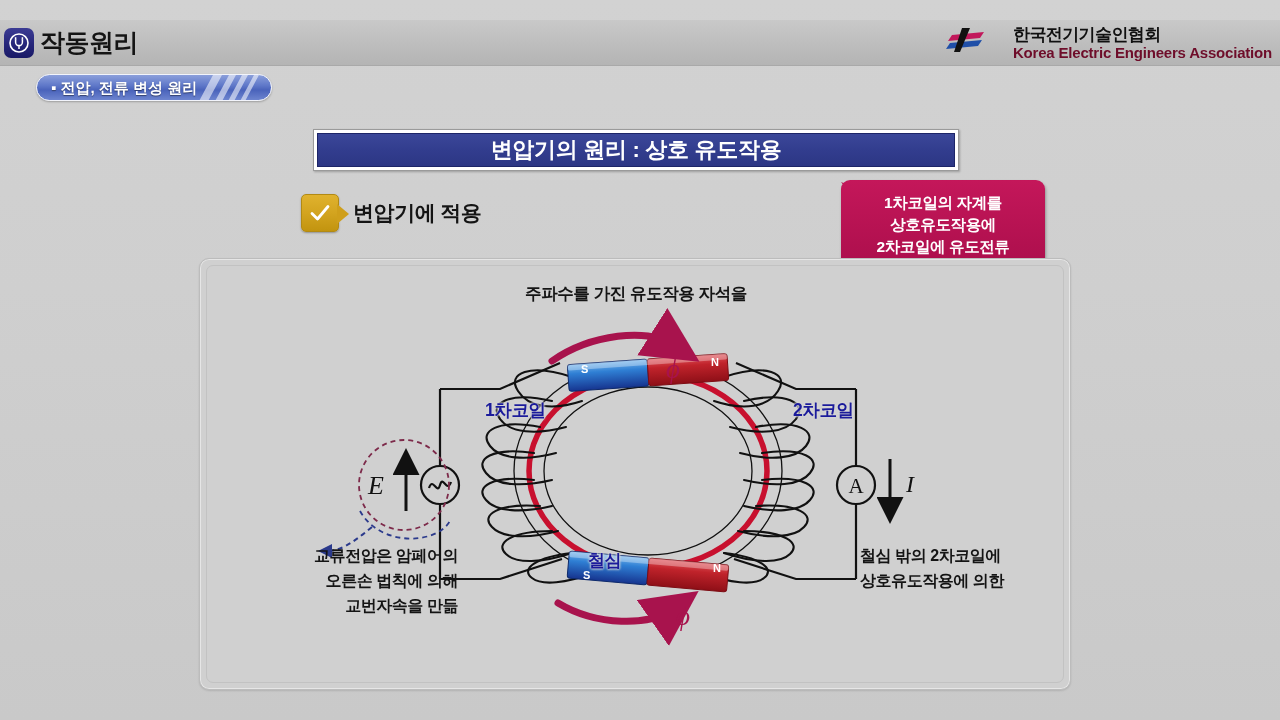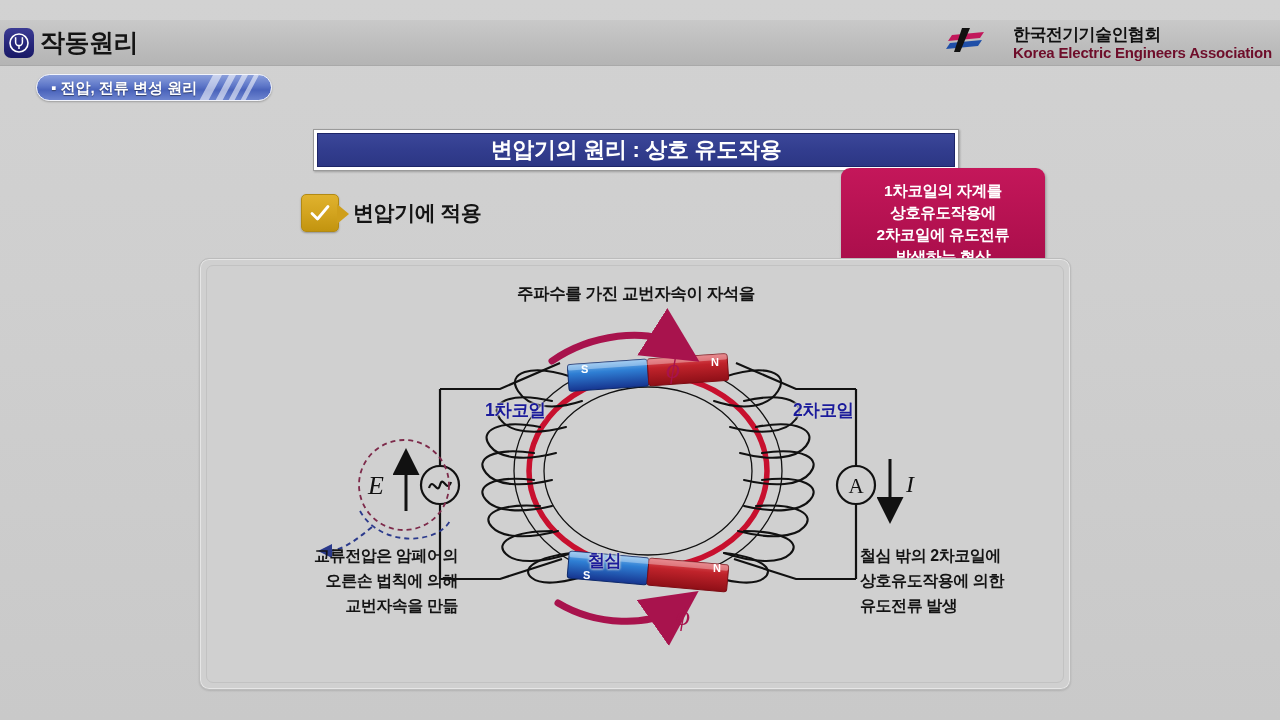--- a/index.html
+++ b/index.html
@@ -85,21 +85,21 @@
   }
   #check-badge:after {
     content: ""; position: absolute; right: -11px; top: 9px;
     border-top: 10px solid transparent; border-bottom: 10px solid transparent;
     border-left: 12px solid #cf9f1b;
   }
   #check-label { font-size: 21px; font-weight: bold; color: #141414; letter-spacing: -0.4px; }
 
   
   #callout {
-    position: absolute; left: 841px; top: 168px; width: 204px; height: 112px;
+    position: absolute; left: 841px; top: 180px; width: 204px; height: 112px;
     background: linear-gradient(180deg,#c4175a 0%,#b31150 55%,#a50d49 100%);
     border-radius: 9px;
     box-shadow: 1px 2px 3px rgba(0,0,0,.3);
     display: flex; flex-direction: column; align-items: center; justify-content: center;
   }
   #callout .ln {
     font-size: 15.5px; font-weight: bold; color: #ffffff;
     line-height: 1.42; letter-spacing: -0.4px; white-space: nowrap;
   }
   #callout-tail {
@@ -211,21 +211,21 @@
     <div class="ln">1차코일의 자계를</div>
     <div class="ln">상호유도작용에</div>
     <div class="ln">2차코일에 유도전류</div>
     <div class="ln">발생하는 현상</div>
   </div>
 
   <div id="panel">
     <div id="panel-inner"></div>
 
     <div id="top-caption">
-      <div class="ln">주파수를 가진 교번자속이 자석을</div>
+      <div class="ln">주파수를 가진 유도작용 자석을</div>
     </div>
 
     <svg style="position:absolute;left:0;top:0;width:872px;height:432px;" viewBox="0 0 872 432">
 
       <defs>
         <linearGradient id="magN" x1="0" y1="0" x2="0" y2="1">
           <stop offset="0%" stop-color="#e0545b"></stop>
           <stop offset="35%" stop-color="#c0232b"></stop>
           <stop offset="100%" stop-color="#8e0f17"></stop>
         </linearGradient>
@@ -352,16 +352,15 @@
 
     <div class="side-caption" id="cap-left">
       <div>교류전압은 암페어의</div>
       <div>오른손 법칙에 의해</div>
       <div>교번자속을 만듦</div>
     </div>
 
     <div class="side-caption" id="cap-right">
       <div>철심 밖의 2차코일에</div>
       <div>상호유도작용에 의한</div>
-      <div>유도전류 발생</div>
     </div>
   </div>
 </div>
 
 </body></html>

